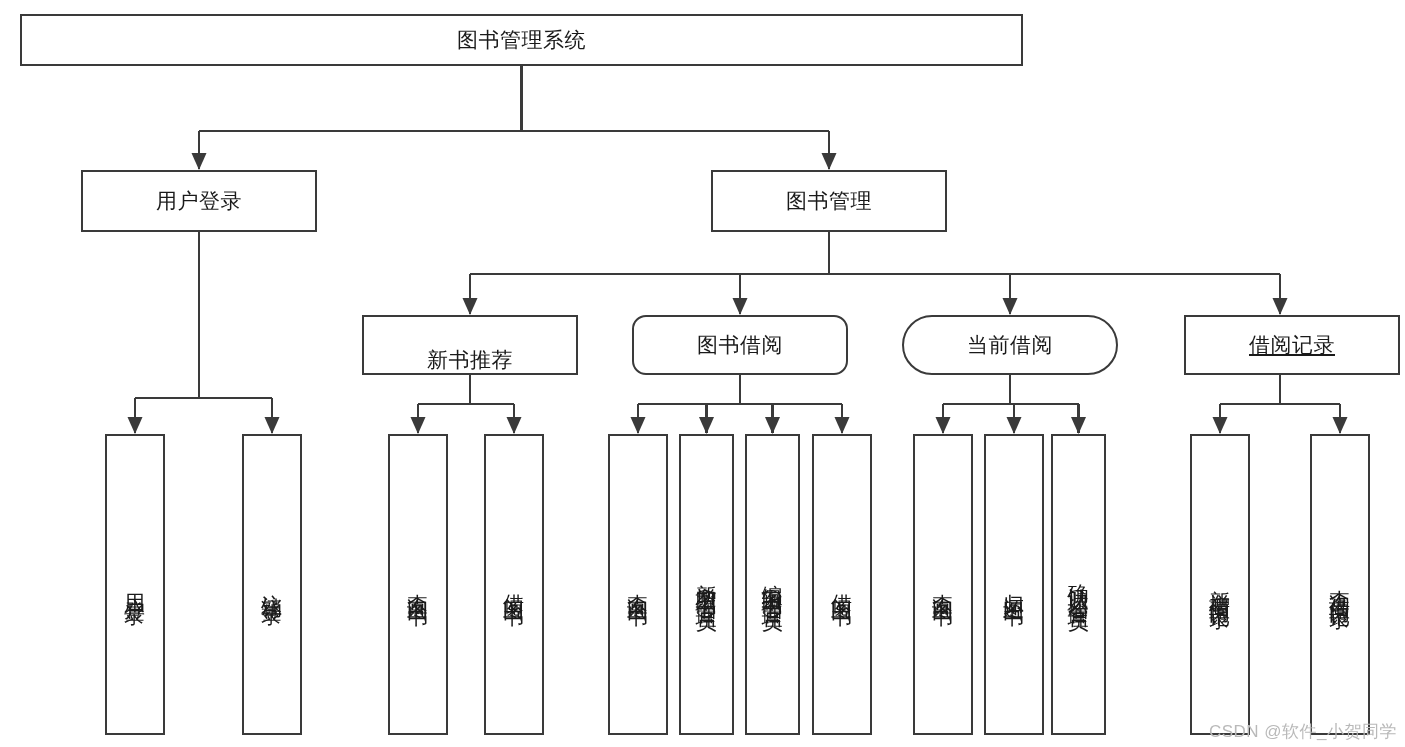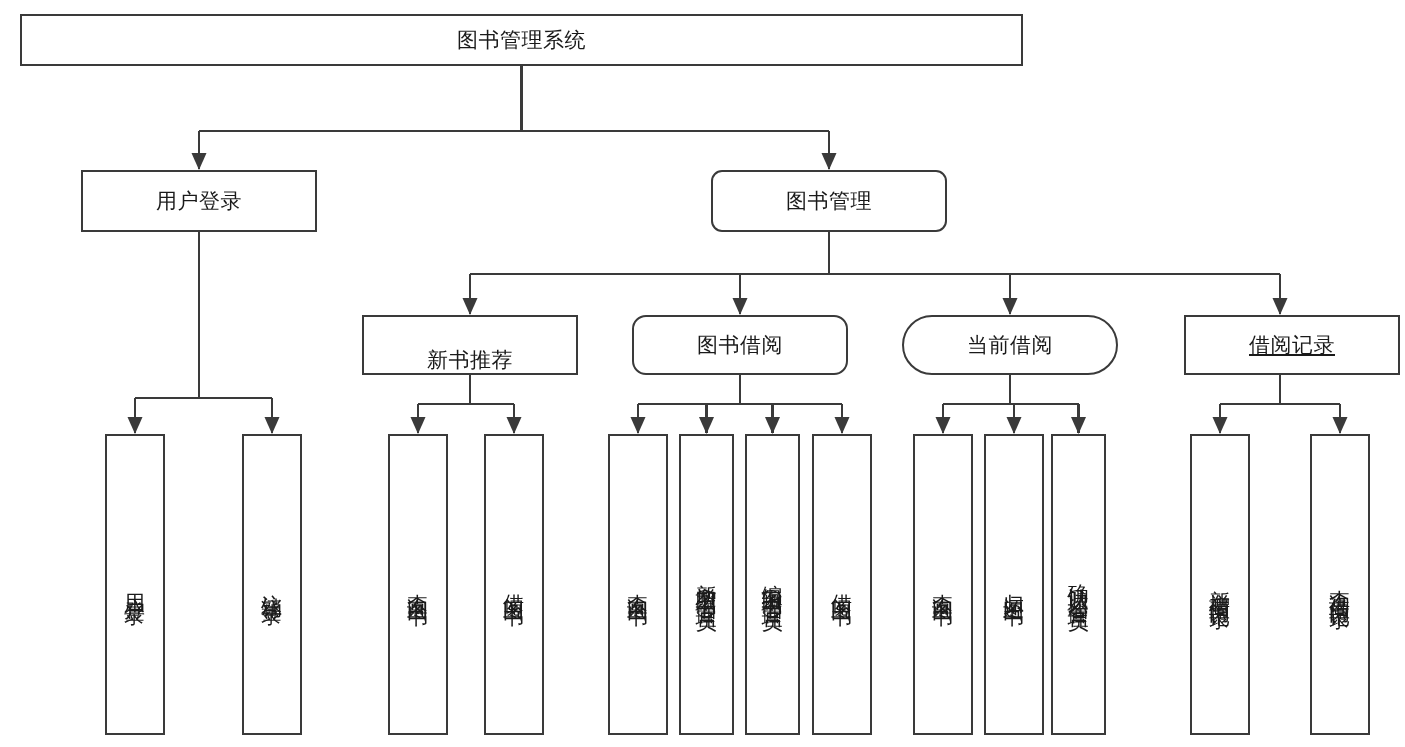--- a/index.html
+++ b/index.html
@@ -135,21 +135,21 @@
       <line x1="1340" y1="404" x2="1340" y2="433" stroke="#3a3a3a" stroke-width="2.6" shape-rendering="crispEdges"></line>
       <path d="M 1332.5 417 L 1347.5 417 L 1340 434 Z" fill="#3a3a3a"></path>
     </svg>
   <div id="nodes-layer">
       <div class="node horiz root" style="left: 20px; top: 14px; width: 1003px; height: 52px;">
         <span class="label">图书管理系统</span>
       </div>
       <div class="node horiz" style="left: 81px; top: 170px; width: 236px; height: 62px;">
         <span class="label">用户登录</span>
       </div>
-      <div class="node horiz" style="left: 711px; top: 170px; width: 236px; height: 62px; border-radius: 11px;">
+      <div class="node horiz" style="left: 711px; top: 170px; width: 236px; height: 62px;">
         <span class="label">图书管理</span>
       </div>
       <div class="node horiz" style="left: 362px; top: 315px; width: 216px; height: 60px; align-items: flex-end;">
         <span class="label">新书推荐</span>
       </div>
       <div class="node horiz" style="left: 632px; top: 315px; width: 216px; height: 60px; border-radius: 14px;">
         <span class="label">图书借阅</span>
       </div>
       <div class="node horiz" style="left: 902px; top: 315px; width: 216px; height: 60px; border-radius: 30px;">
         <span class="label">当前借阅</span>
@@ -190,13 +190,14 @@
       <div class="node vert" style="left: 1051px; top: 434px; width: 55px; height: 301px;">
         <span class="label">确认归还（管理员）</span>
       </div>
       <div class="node vert" style="left: 1190px; top: 434px; width: 60px; height: 301px;">
         <span class="label">新增借阅记录</span>
       </div>
       <div class="node vert" style="left: 1310px; top: 434px; width: 60px; height: 301px;">
         <span class="label">查询借阅记录</span>
       </div>
     </div>
+  <div id="watermark">CSDN @软件_小贺同学</div>
 </div>
 
 </body></html>

